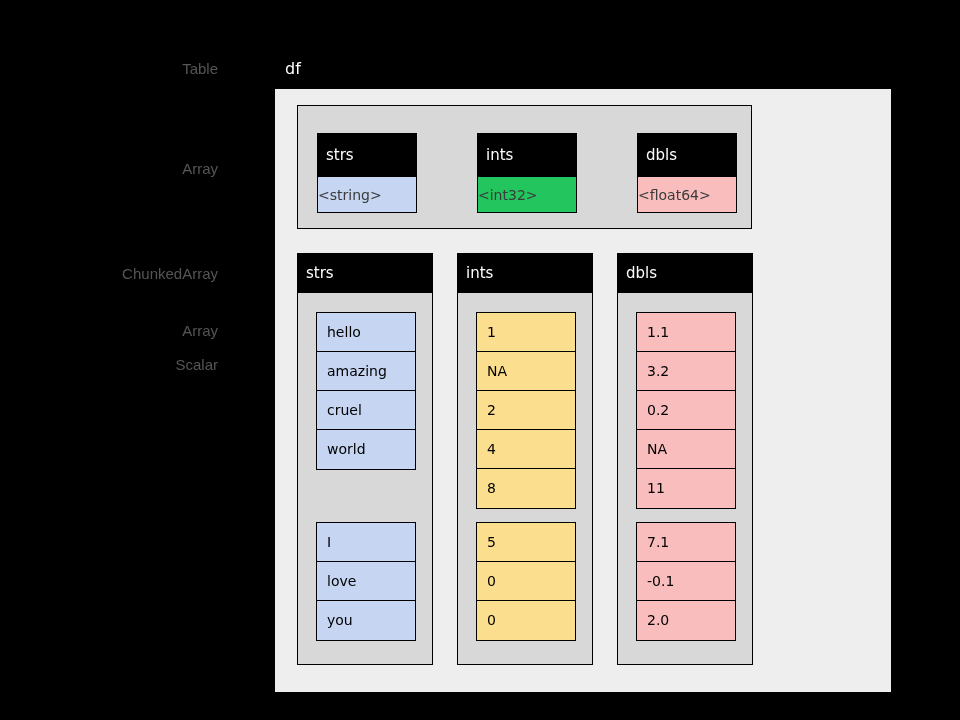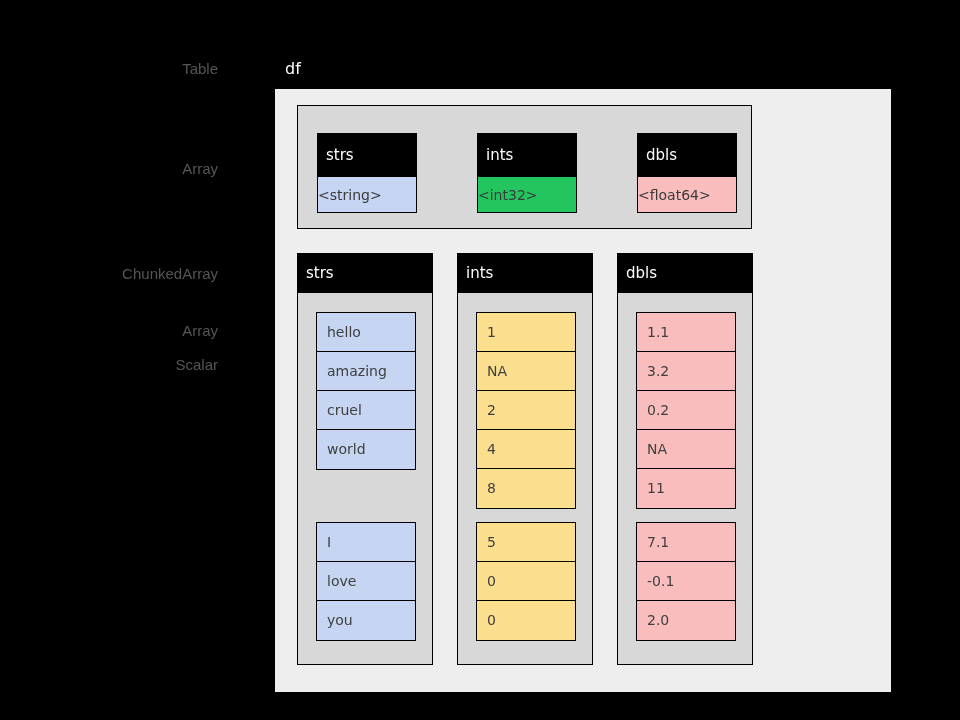--- a/index.html
+++ b/index.html
@@ -137,21 +137,21 @@
     border: 1px solid #000000;
     box-sizing: border-box;
   }
   .chunk-0 { top: 58px; }
   .chunk-1 { top: 268px; }
 
   .cell {
     height: 39px;
     line-height: 39px;
     font-size: 14px;
-    color: #404040;
+    color: #000000;
     padding-left: 10px;
     box-sizing: border-box;
     border-bottom: 1px solid #000000;
     overflow: hidden;
     white-space: nowrap;
   }
   .cell:last-child { border-bottom: none; }
 
   .cell-strs { background: #c5d5f2; }
   .cell-ints { background: #fcdf8e; }

